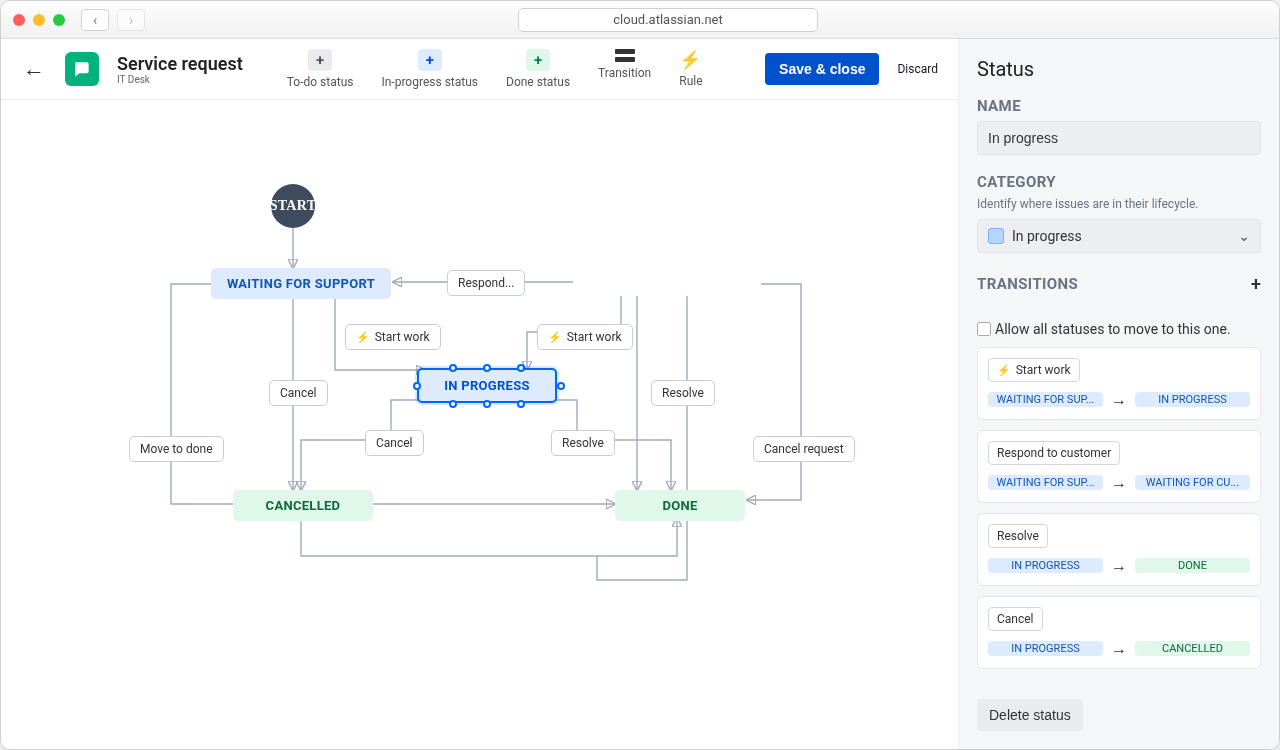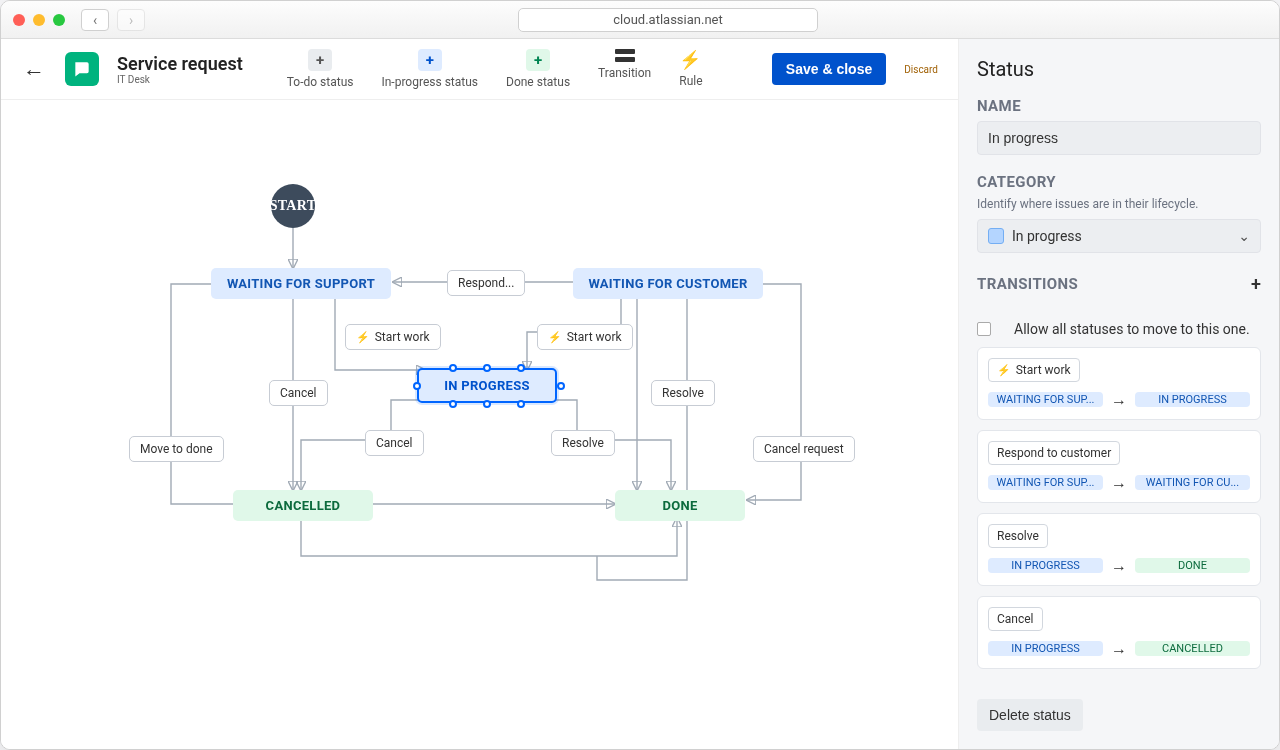--- a/index.html
+++ b/index.html
@@ -50,21 +50,21 @@
   .box.green { background:#e0f8e9; color:#008552; }
   .tool .bolt { color:#555; font-size:18px;}
   .tool .bars { width:20px; display:flex; flex-direction:column; gap:3px;}
   .tool .bars span { height:5px; background:#333; border-radius:1px;}
 
   .actions { margin-left:auto; display:flex; align-items:center; gap:18px;}
   .btn-primary {
     background:#0052cc; color:#fff; border:none; border-radius:4px; font-weight:600;
     font-size:14px; padding:8px 14px; cursor:pointer;
   }
-  .btn-link { color:#a16207; font-size:10px; cursor:pointer;}
+  .btn-link { color:#0f172a; font-size:12px; cursor:pointer;}
 
   
   .canvas { flex:1; position:relative; background:#fff; overflow:hidden;}
   .node {
     position:absolute; padding:8px 14px; border-radius:5px; font-size:13px; font-weight:700;
     text-align:center; letter-spacing:.3px;
   }
   .status-todo  { background:#deebff; color:#1256b3; }
   .status-done  { background:#e0f8e9; color:#0c6b3d; }
   .status-start {
@@ -96,21 +96,21 @@
     padding:8px 10px; font-size:14px; color:#333; margin-bottom:18px;
   }
   .select {
     width:100%; background:#eceef1; border:1px solid #e1e3e8; border-radius:4px;
     padding:8px 10px; font-size:14px; color:#333; display:flex; align-items:center; gap:8px; margin-bottom:20px;
   }
   .select .sw { width:16px; height:16px; border-radius:3px; background:#b4d5ff; border:1px solid #74aef3;}
   .select .chev { margin-left:auto; color:#555;}
   .section-head { display:flex; align-items:center; margin-bottom:19px;}
   .section-head .plus { margin-left:auto; font-size:18px; font-weight:600; color:#333; cursor:pointer;}
-  .checkbox-row { display:flex; align-items:center; gap:23px; font-size:14px; margin:8px 0 10px;}
+  .checkbox-row { display:flex; align-items:center; gap:4px; font-size:14px; margin:8px 0 10px;}
   .checkbox-row .cb { width:14px; height:14px; border:1.5px solid #aaa; border-radius:2px; background:#fff;}
   .tcard {
     background:#fff; border:1px solid #e3e6eb; border-radius:6px; padding:10px; margin-bottom:10px;
   }
   .tcard .tname {
     display:inline-flex; align-items:center; gap:5px; border:1px solid #d2d7de; border-radius:4px;
     padding:4px 8px; font-size:12px; margin-bottom:8px;
   }
   .tcard .pair { display:flex; align-items:center; gap:8px;}
   .loz {
@@ -219,21 +219,20 @@
 
           <path d="M300 418 L300 456 L676 456 L676 418" marker-end="url(#ah)"></path>
 
           <path d="M686 196 L686 480 L596 480 L596 456"></path>
         </svg>
 
         <div class="node status-start" style="left:270px; top:84px">START</div>
 
         <div class="node status-todo" style="left:210px; top:168px; width:180px">WAITING FOR SUPPORT</div>
 
-        <div class="node status-todo" style="left:572px; top:168px; width:190px">WAITING FOR CUSTOMER</div>
 
         <div class="node selected" style="left:416px; top:268px; width:140px">IN PROGRESS</div>
         <div class="handle" style="left:412px; top:282px"></div>
         <div class="handle" style="left:556px; top:282px"></div>
         <div class="handle" style="left:448px; top:264px"></div>
         <div class="handle" style="left:482px; top:264px"></div>
         <div class="handle" style="left:516px; top:264px"></div>
         <div class="handle" style="left:448px; top:300px"></div>
         <div class="handle" style="left:482px; top:300px"></div>
         <div class="handle" style="left:516px; top:300px"></div>

